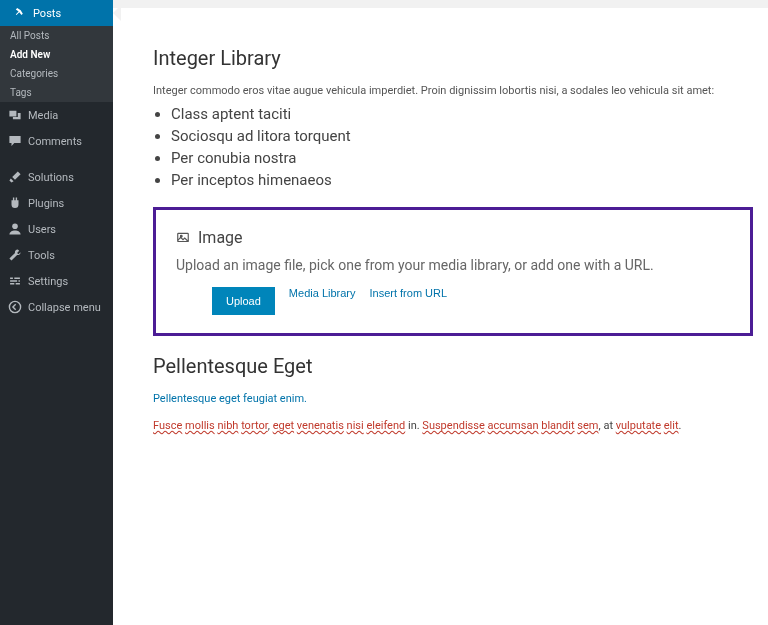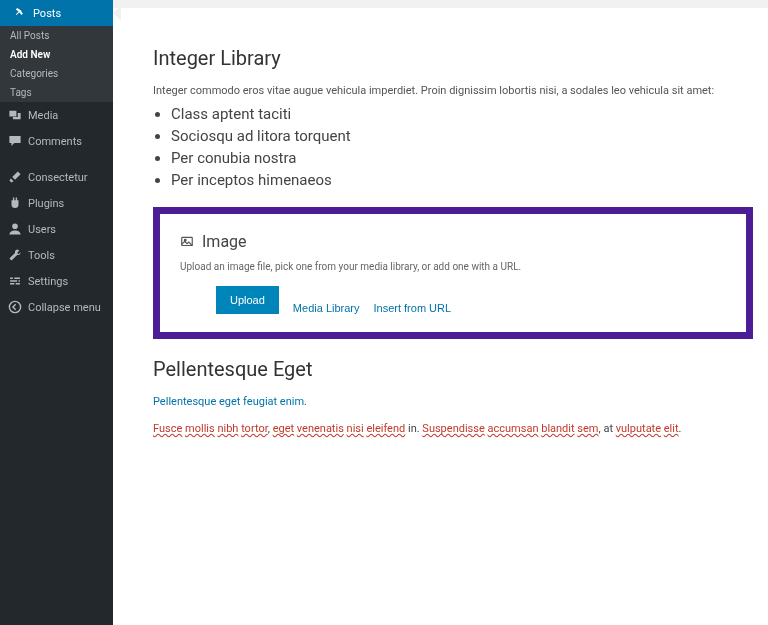--- a/index.html
+++ b/index.html
@@ -93,40 +93,40 @@
     .body-text strong { color: #333; }
     ul.bullets {
       list-style: disc;
       padding-left: 18px;
       font-size: 15px;
       color: #444;
       margin-bottom: 18px;
     }
     ul.bullets li { margin: 4px 0; }
     .image-block {
-      border: 7px solid #4c1d95;
+      border: 3px solid #4c1d95;
       padding: 18px 20px;
     }
     .image-block-header {
       display: flex;
       align-items: center;
       gap: 8px;
       font-size: 16px;
       color: #444;
       margin-bottom: 10px;
     }
     .image-block-desc {
-      font-size: 10px;
+      font-size: 14px;
       color: #666;
       margin-bottom: 14px;
     }
     .image-block-buttons {
       display: flex;
       gap: 14px;
-      align-items: flex-end;
+      align-items: flex-start;
       font-size: 11px;
       padding-left: 36px;
     }
     .btn-primary {
       background: #0085ba;
       color: #fff;
       border: none;
       padding: 8px 14px;
       cursor: pointer;
       font-size: 11px;
@@ -187,21 +187,21 @@
   </div>
 
   <div style="height:10px"></div>
 
   <div class="sidebar-item">
     <span class="icon">
       <svg viewBox="0 0 20 20" width="14" height="14" fill="currentColor">
           <path d="M14 2l4 4-8 8-4-4zM4 12l4 4-3 2-3-3z"></path>
         </svg>
     </span>
-    <span>Consectetur</span>
+    <span>Solutions</span>
   </div>
   <div class="sidebar-item">
     <span class="icon">
       <svg viewBox="0 0 20 20" width="14" height="14" fill="currentColor">
           <path d="M7 2v4H5v6a5 5 0 0010 0V6h-2V2h-2v4H9V2z"></path>
         </svg>
     </span>
     <span>Plugins</span>
   </div>
   <div class="sidebar-item">

